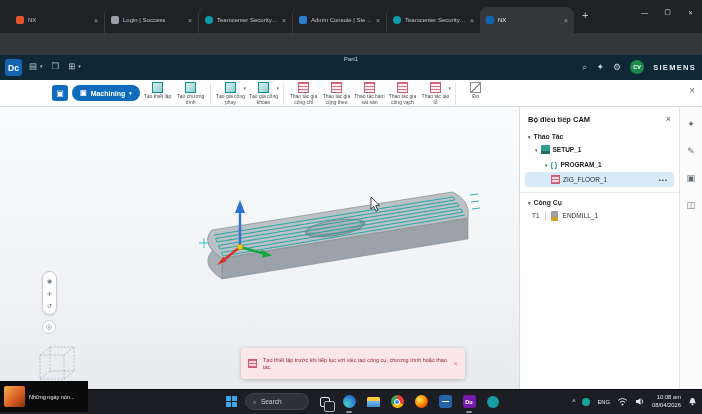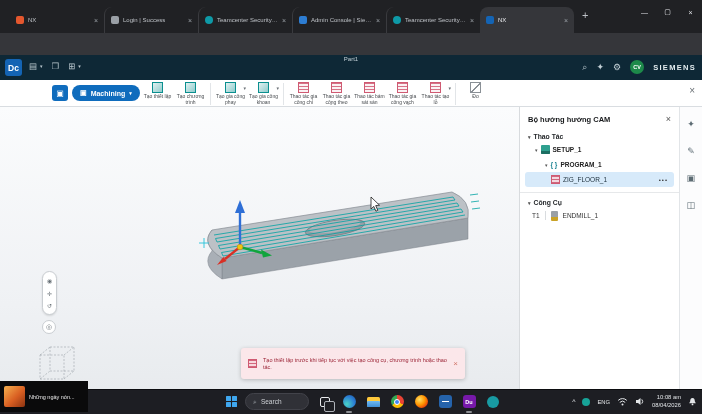--- a/index.html
+++ b/index.html
@@ -331,21 +331,21 @@
     <span>◉</span>
     <span>✛</span>
     <span>↺</span>
   </div>
   <div class="nav-circle">
     <span>◎</span>
   </div>
 
   <div class="sidepanel">
     <div class="p-head">
-      <span class="p-title">Bộ hướng hướng CAM</span>
+      <span class="p-title">Bộ điều tiếp CAM</span>
       <span class="p-close">×</span>
     </div>
     <div class="p-sect">
       <span class="caret">▾</span>
       <span>Thao Tác</span>
     </div>
     <div class="trow t1">
       <span class="caret">▾</span>
       <span class="ic-setup"></span>
       <span class="tname">SETUP_1</span>

